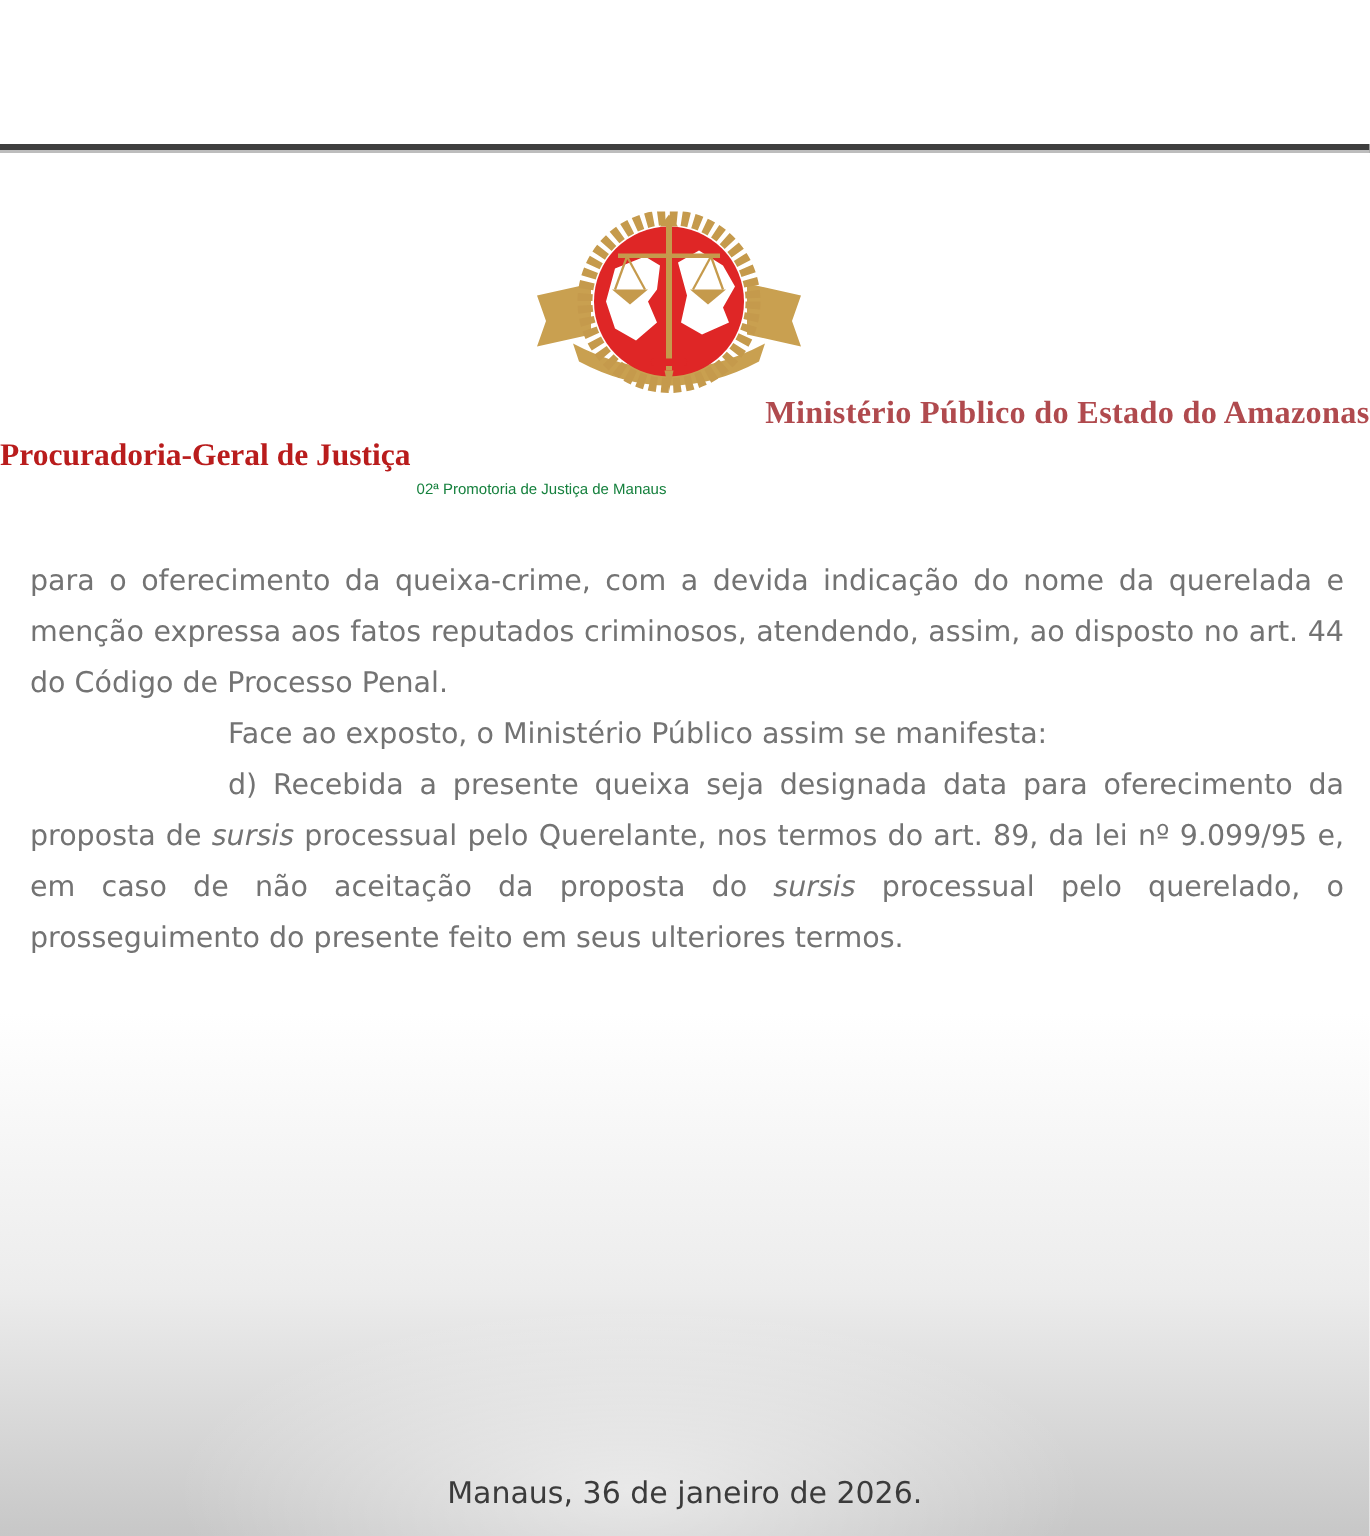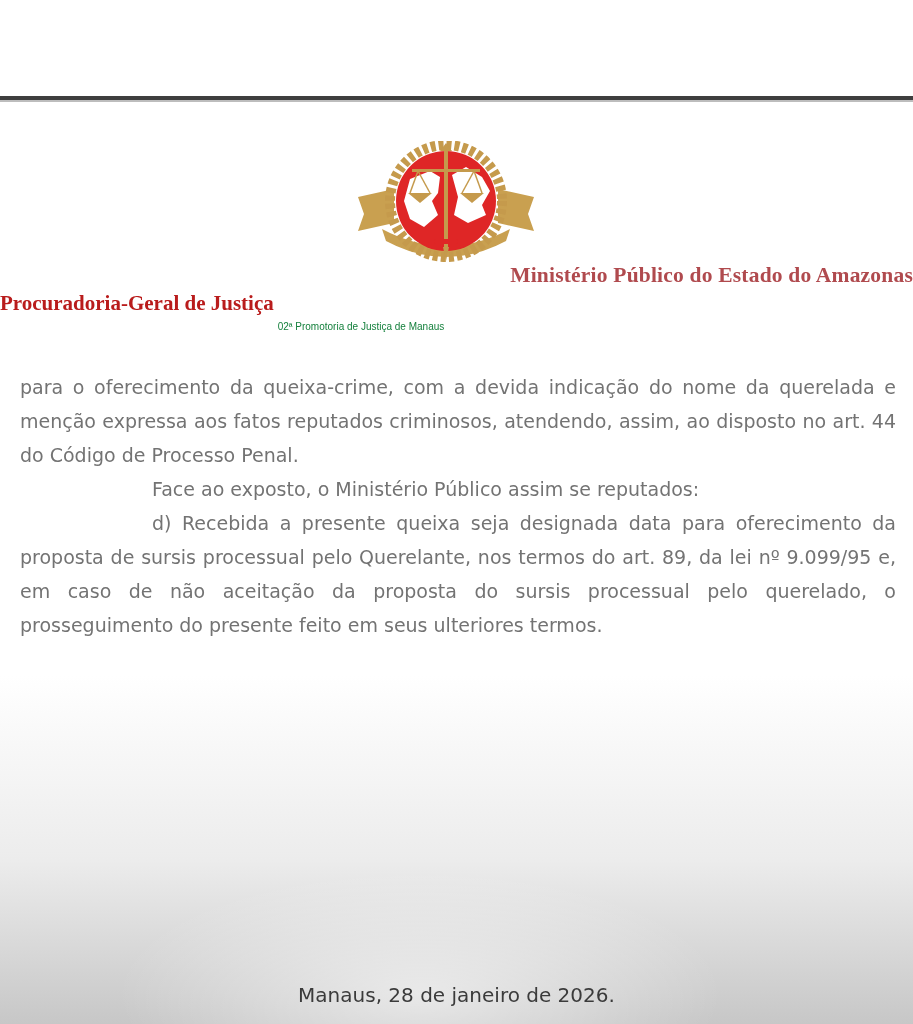--- a/index.html
+++ b/index.html
@@ -30,21 +30,21 @@
     font-family:"Liberation Sans",sans-serif;font-size:10px;color:#15803d;
   }
   .doc-body{
     position:absolute;left:20px;top:336px;width:876px;
     font-size:19px;line-height:34px;color:#737373;
     text-align:justify;
     margin-top:34px;
   }
   .doc-body p{margin:0;}
   .doc-body p.indent{text-indent:132px;}
-  .doc-body .it{}
+  .doc-body .it{font-style:italic;}
   .dateline{
     position:absolute;left:0;top:983px;width:913px;text-align:center;
     font-size:20px;color:#3b3b3b;
   }
 </style>
 </head>
 <body>
 
 <div class="top-rule"></div>
 
@@ -79,17 +79,17 @@
     <path d="M106 52 L130 52 L118 62 Z" fill="#c59a4c"></path>
   </svg>
 </div>
 
 <div class="org-title">Ministério Público do Estado do Amazonas</div>
 <div class="division-title">Procuradoria-Geral de Justiça</div>
 <div class="department-title">02ª Promotoria de Justiça de Manaus</div>
 
 <div class="doc-body" id="doc-body">
     <p><span>para o oferecimento da queixa-crime, com a devida indicação do nome da querelada e menção expressa aos fatos reputados criminosos, atendendo, assim, ao disposto no art. 44 do Código de Processo Penal.</span></p>
-    <p class="indent"><span>Face ao exposto, o Ministério Público assim se reputados:</span></p>
+    <p class="indent"><span>Face ao exposto, o Ministério Público assim se manifesta:</span></p>
     <p class="indent"><span>d) Recebida a presente queixa seja designada data para oferecimento da proposta de </span><span class="it">sursis</span><span> processual pelo Querelante, nos termos do art. 89, da lei nº 9.099/95 e, em caso de não aceitação da proposta do </span><span class="it">sursis</span><span> processual pelo querelado, o prosseguimento do presente feito em seus ulteriores termos.</span></p>
   </div>
 
-<div class="dateline">Manaus, 28 de janeiro de 2026.</div>
+<div class="dateline">Manaus, 36 de janeiro de 2026.</div>
 
 </body></html>

